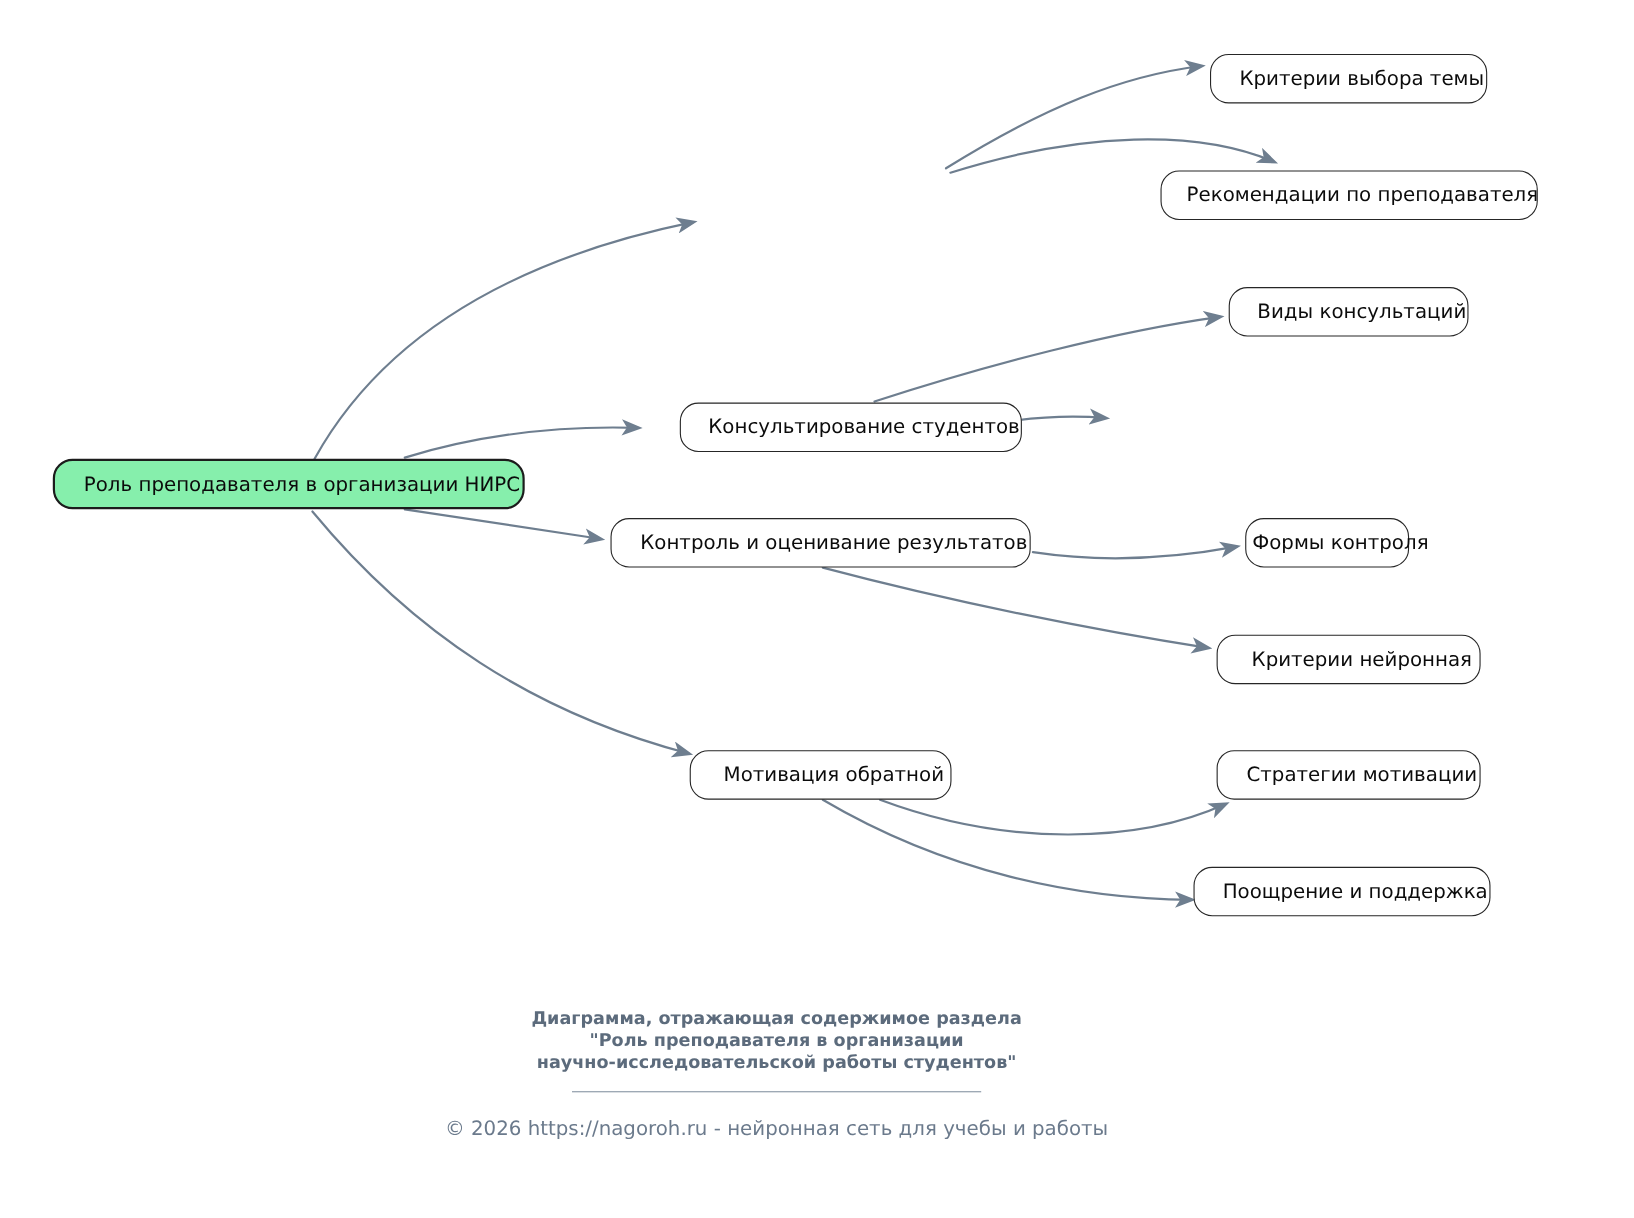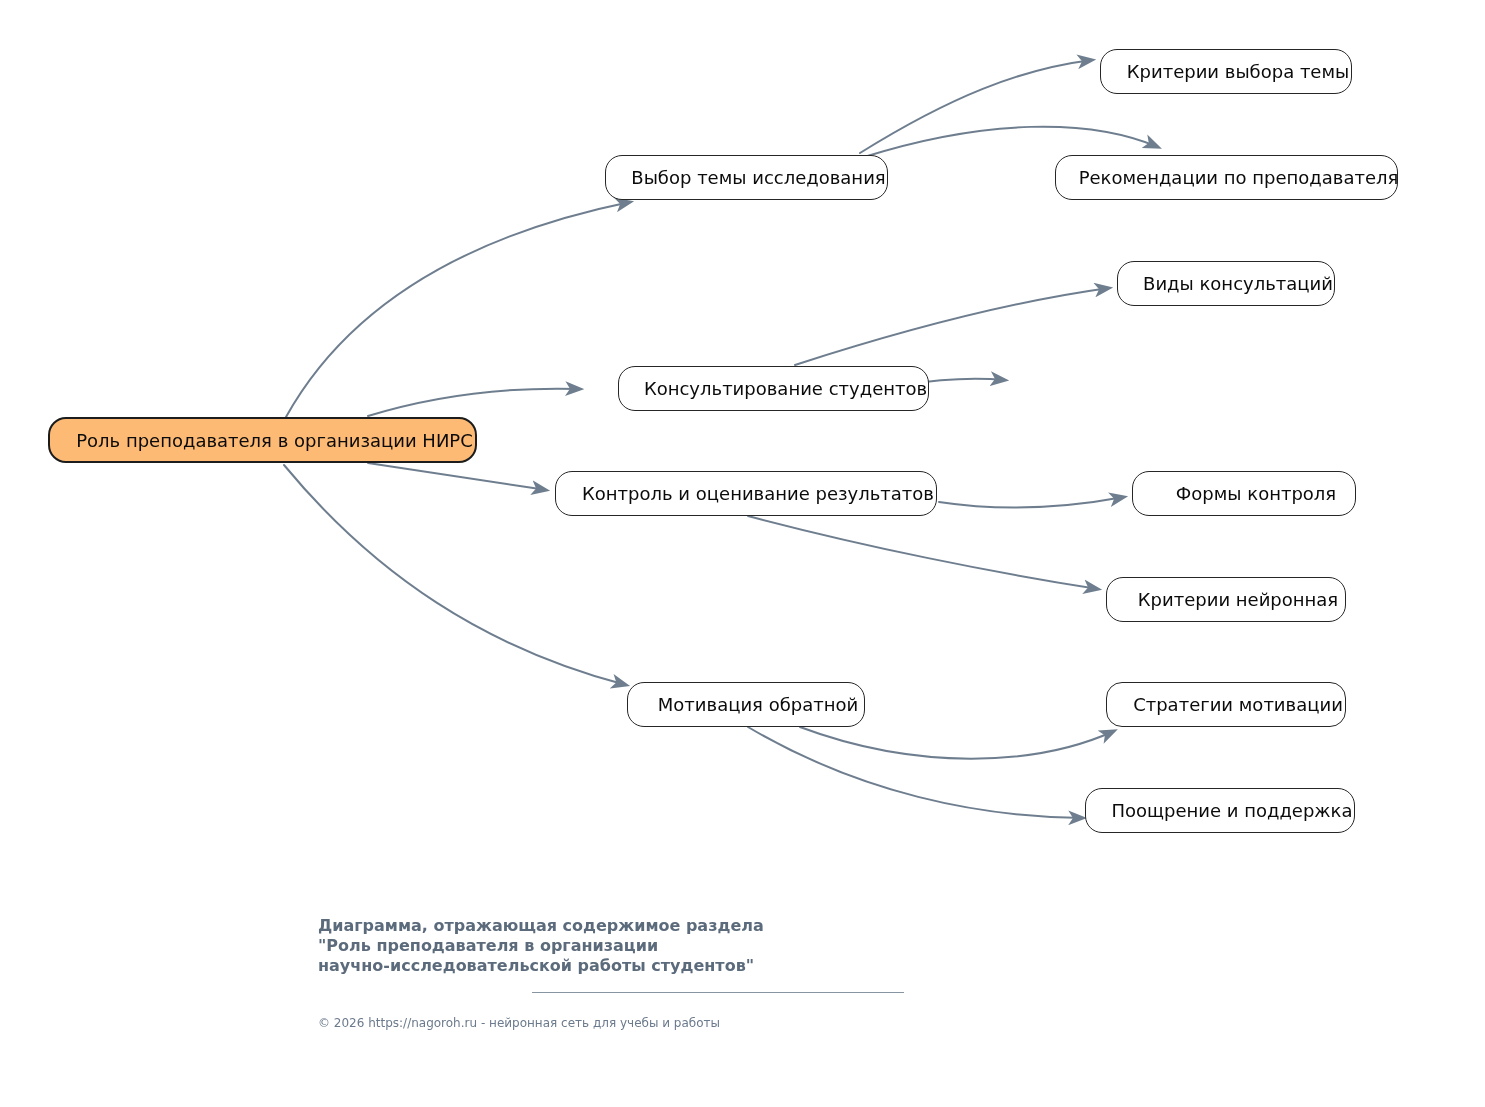--- a/index.html
+++ b/index.html
@@ -26,45 +26,46 @@
     background: #ffffff;
     border: 1.6px solid #262626;
     border-radius: 17px;
     font-size: 18px;
     color: #0b0b0b;
     white-space: nowrap;
     z-index: 2;
     padding-left: 24px;
   }
   .node.root {
-    background: #fdba74;
+    background: #86efac;
     border: 2px solid #1c1c1c;
     border-radius: 18px;
   }
   #footer {
     position: absolute;
-    left: 318px;
+    left: 306px;
     top: 916px;
     width: 800px;
+    text-align: center;
   }
   .caption-line {
     font-size: 16px;
     line-height: 20px;
     font-weight: bold;
     color: #5c6b7c;
   }
   .divider {
     width: 372px;
     margin: 16px auto 0 auto;
     border-top: 1.5px solid #8795a3;
     height: 0;
   }
   .copyright {
     margin-top: 23px;
-    font-size: 12px;
+    font-size: 18px;
     color: #6b7a8c;
   }
 </style>
 </head>
 <body>
 
 <div id="canvas">
 
   <svg id="edges" viewBox="0 0 1485 1107" xmlns="http://www.w3.org/2000/svg">
     <defs>
@@ -83,34 +84,33 @@
       <path d="M 904 385 C 940 379 972 377 1005 380" marker-end="url(#arrow)"></path>
       <path d="M 939 502 C 1005 512 1070 507 1124 497" marker-end="url(#arrow)"></path>
       <path d="M 748 516 C 865 547 995 573 1098 589" marker-end="url(#arrow)"></path>
       <path d="M 800 727 C 915 770 1035 767 1114 731" marker-end="url(#arrow)"></path>
       <path d="M 748 727 C 860 793 978 817 1083 818" marker-end="url(#arrow)"></path>
     </g>
   </svg>
 
   <div class="node root" style="left:48px; top:417px; width:429px; height:46px;">Роль преподавателя в организации НИРС</div>
 
-  <div class="node" style="left:605px; top:155px; width:283px; height:45px;">Выбор темы исследования</div>
 
   <div class="node" style="left:1100px; top:49px; width:252px; height:45px;">Критерии выбора темы</div>
 
   <div class="node" style="left:1055px; top:155px; width:343px; height:45px;">Рекомендации по преподавателя</div>
 
   <div class="node" style="left:592px; top:366px; width:311px; height:45px;margin-left:26px;">Консультирование студентов</div>
 
   <div class="node" style="left:1117px; top:261px; width:218px; height:45px;">Виды консультаций</div>
 
 
   <div class="node" style="left:555px; top:471px; width:382px; height:45px;">Контроль и оценивание результатов</div>
 
-  <div class="node" style="left:1132px; top:471px; width:224px; height:45px;">Формы контроля</div>
+  <div class="node" style="left:1132px; top:471px; width:149px; height:45px;">Формы контроля</div>
 
   <div class="node" style="left:1106px; top:577px; width:240px; height:45px;">Критерии нейронная</div>
 
   <div class="node" style="left:627px; top:682px; width:238px; height:45px;">Мотивация обратной</div>
 
   <div class="node" style="left:1106px; top:682px; width:240px; height:45px;border-radius:16px;">Стратегии мотивации</div>
 
   <div class="node" style="left:1085px; top:788px; width:270px; height:45px;">Поощрение и поддержка</div>
 
   <div id="footer">

